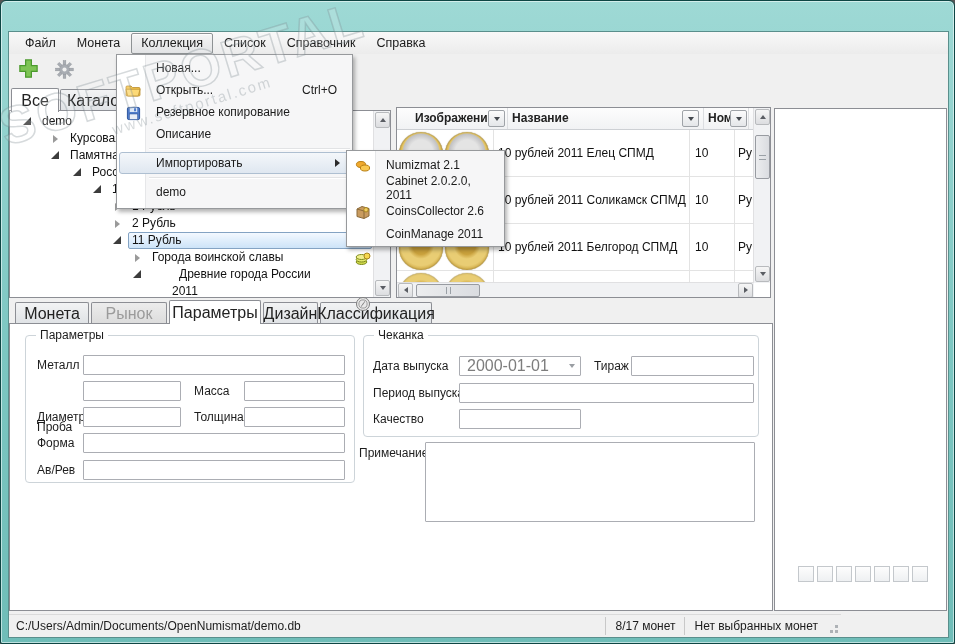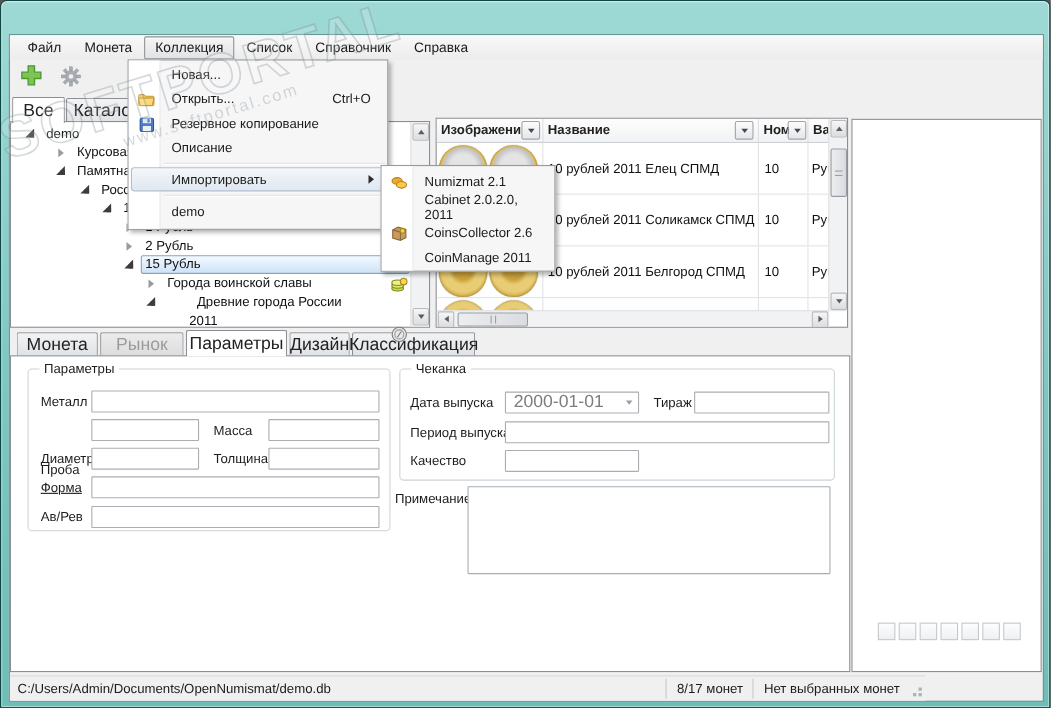--- a/index.html
+++ b/index.html
@@ -212,21 +212,21 @@
       <div class="trow" style="padding-left:100px;">
           <span class="tw">
             <i class="arr-col"></i>
           </span>
           <span class="tlabel">2 Рубль</span>
         </div>
       <div class="trow" style="padding-left:100px;">
           <span class="tw">
             <i class="arr-exp"></i>
           </span>
-          <span class="tlabel sel">15 Рубль</span>
+          <span class="tlabel sel">11 Рубль</span>
         </div>
       <div class="trow" style="padding-left:120px;">
           <span class="tw">
             <i class="arr-col"></i>
           </span>
           <span class="tlabel">Города воинской славы</span>
         </div>
       <div class="trow" style="padding-left:120px;gap:27px;">
           <span class="tw">
             <i class="arr-exp"></i>
@@ -243,21 +243,21 @@
           <i class="t-up"></i>
         </div>
       <div class="sb-btn" style="position:absolute;bottom:1px;">
           <i class="t-dn"></i>
         </div>
     </div>
   </div>
 
   <div class="table-panel">
     <div class="thead">
-      <div class="th" style="width:97px;">
+      <div class="th" style="width:97px;margin-left:14px;">
         <span>Изображени</span>
         <span class="filter-btn" style="right:2px;">
             <i class="f-tri"></i>
           </span>
       </div>
       <div class="th" style="width:196px;">
         <span>Название</span>
         <span class="filter-btn" style="right:4px;">
             <i class="f-tri"></i>
           </span>
@@ -360,21 +360,21 @@
   <span class="flabel" style="left:36px;top:354px;">Металл</span>
   <input class="txt" style="left: 82px; top: 354px; width: 262px; height: 20px;">
   <span class="flabel" style="left:36px;top:380px;margin-top:36px;">Проба</span>
   <input class="txt" style="left: 82px; top: 380px; width: 98px; height: 20px;">
   <span class="flabel" style="left:193px;top:380px;">Масса</span>
   <input class="txt" style="left: 243px; top: 380px; width: 101px; height: 20px;">
   <span class="flabel" style="left:36px;top:406px;">Диаметр</span>
   <input class="txt" style="left: 82px; top: 406px; width: 98px; height: 20px;">
   <span class="flabel" style="left:193px;top:406px;">Толщина</span>
   <input class="txt" style="left: 243px; top: 406px; width: 101px; height: 20px;">
-  <span class="flabel" style="left:36px;top:432px;text-decoration:underline;">Форма</span>
+  <span class="flabel" style="left:36px;top:432px;">Форма</span>
   <input class="txt" style="left: 82px; top: 432px; width: 262px; height: 20px;">
   <span class="flabel" style="left:36px;top:459px;">Ав/Рев</span>
   <input class="txt" style="left: 82px; top: 459px; width: 262px; height: 20px;">
 
   <div class="group" style="left:362px;top:334px;width:396px;height:102px;">
     <span class="gtitle">Чеканка</span>
   </div>
   <span class="flabel" style="left:372px;top:355px;">Дата выпуска</span>
   <div class="combo" style="left:458px;top:355px;width:122px;height:20px;">
     <span class="cval">2000-01-01</span>

